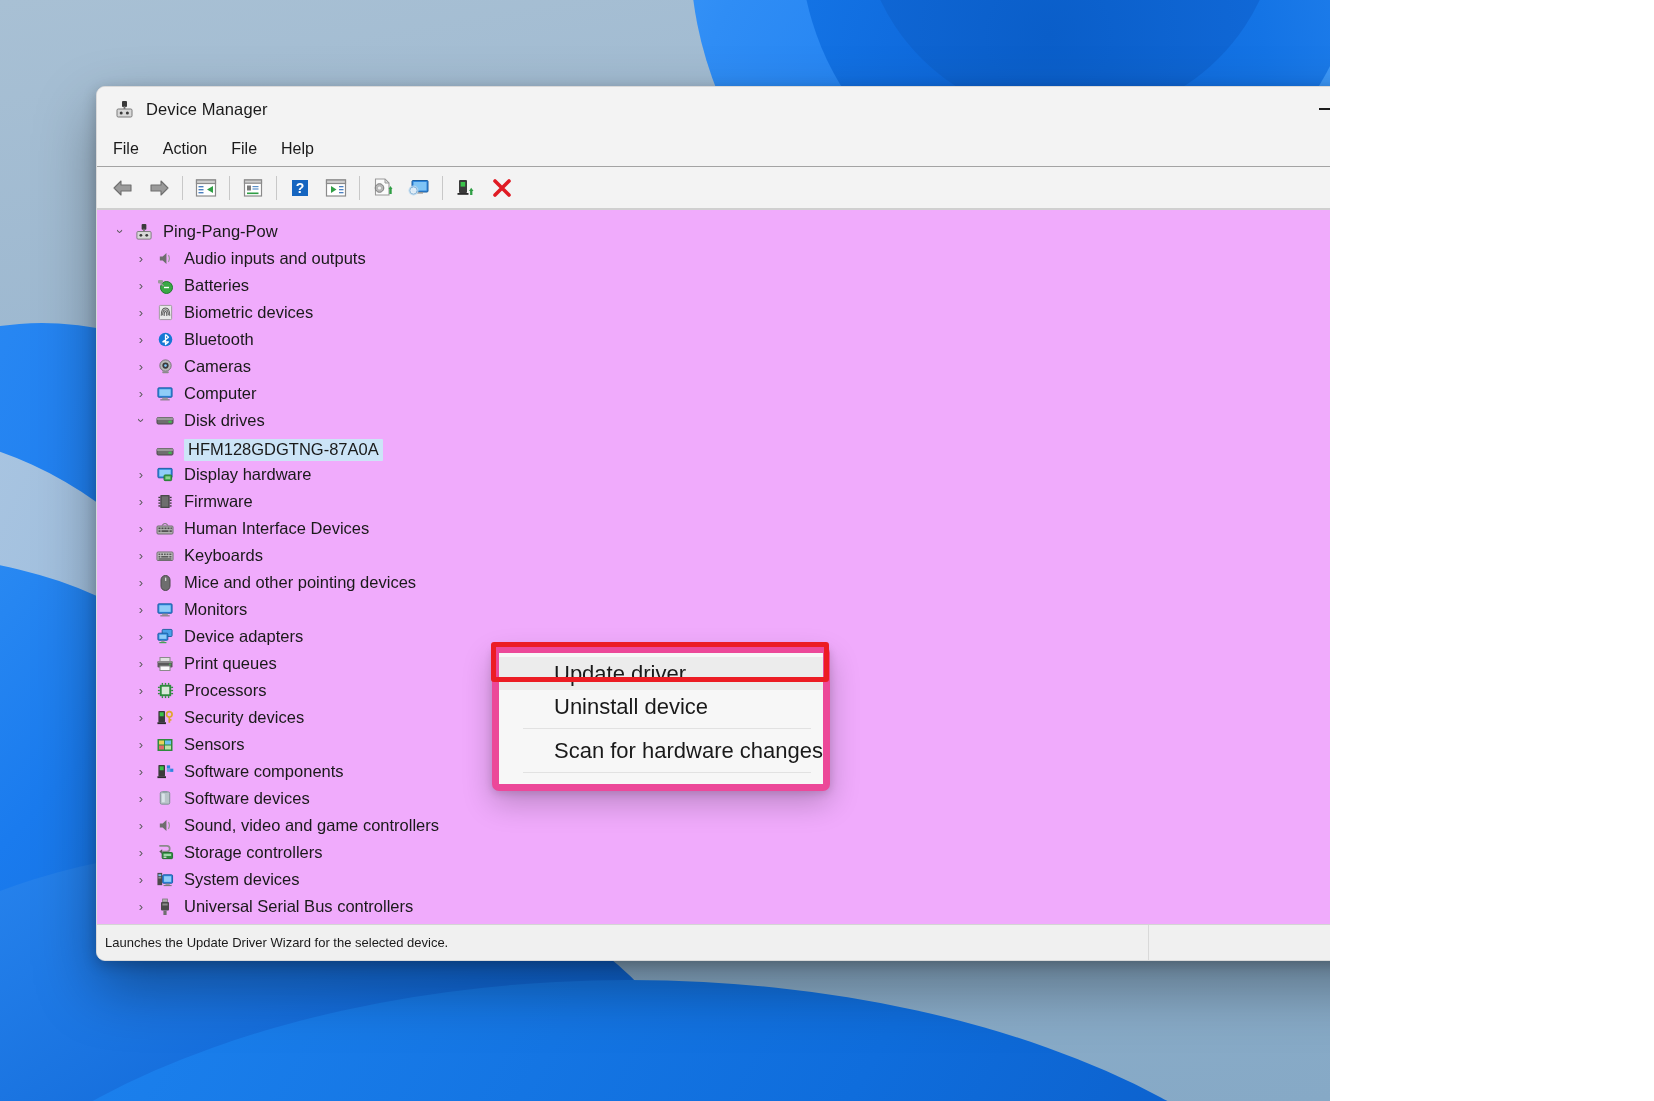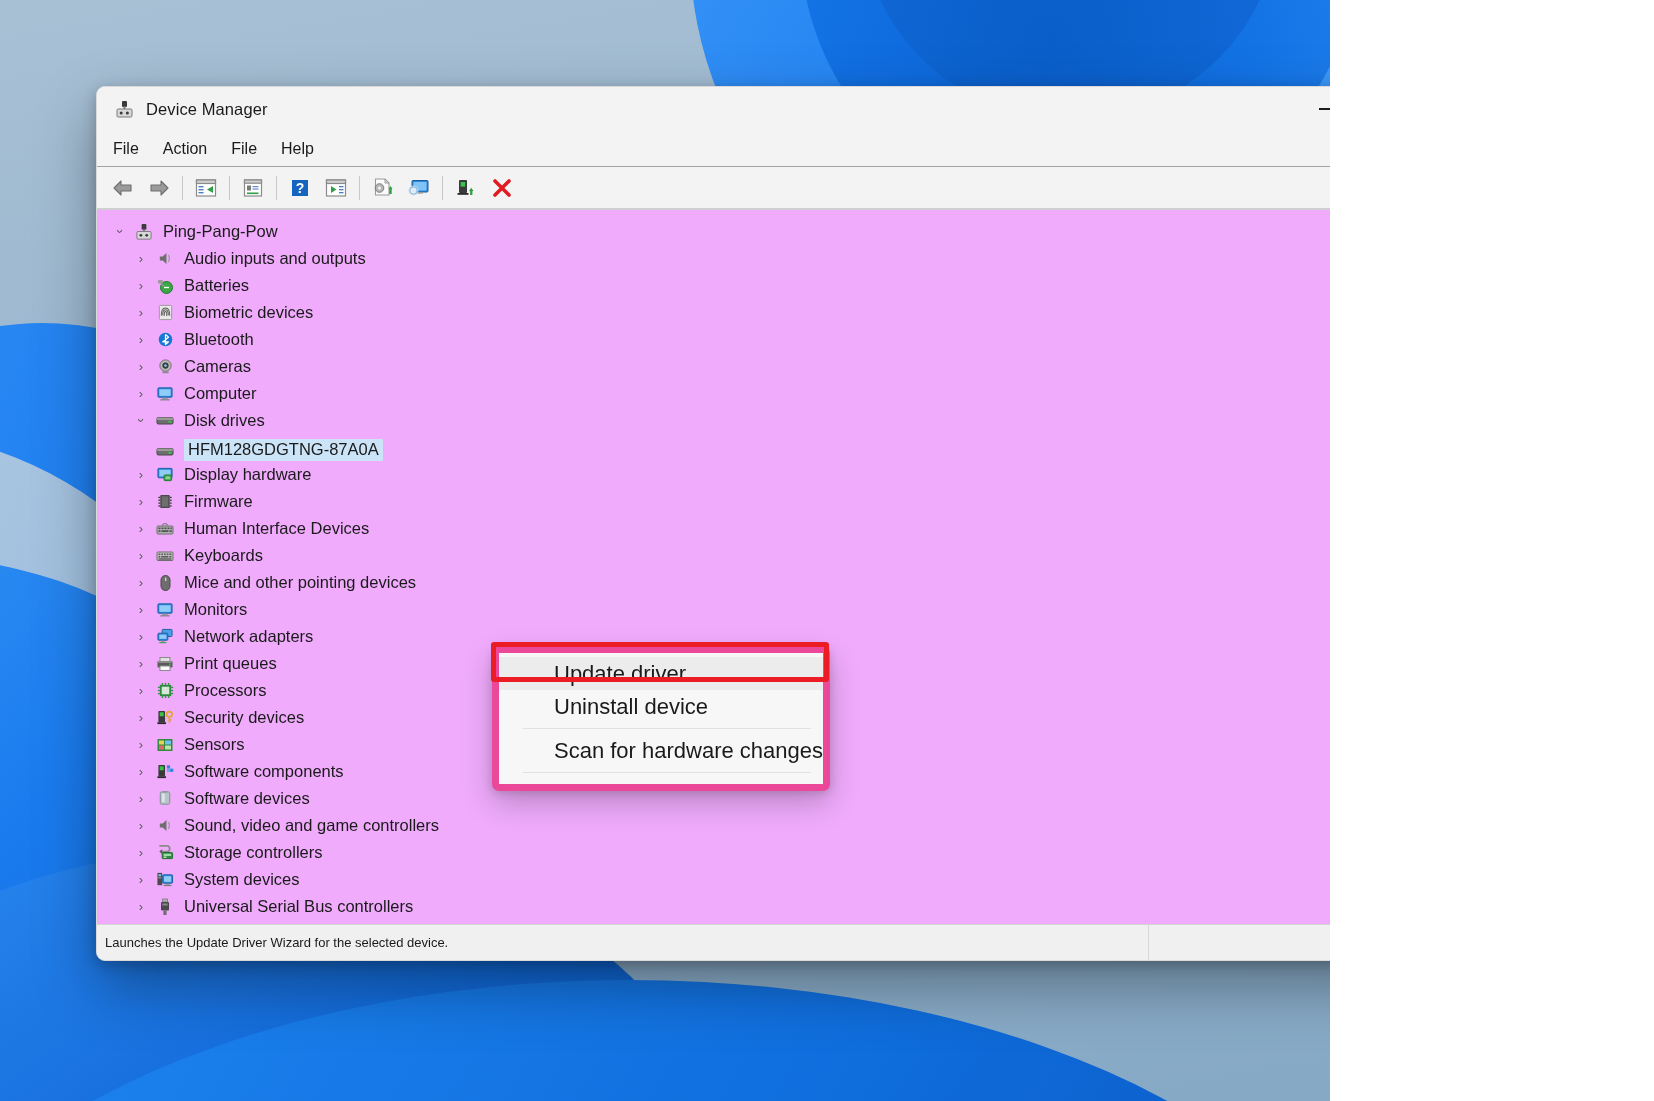--- a/index.html
+++ b/index.html
@@ -657,21 +657,21 @@
             </span>
           <span class="node-icon">
             <svg width="18" height="17" viewBox="0 0 18 18">
               <rect x="6" y="1.5" width="10.5" height="7.5" rx="1" fill="#4aa0e8" stroke="#1c5f9e" stroke-width="1"></rect>
               <rect x="1.5" y="5.5" width="10.5" height="7.5" rx="1" fill="#2e86de" stroke="#1c5f9e" stroke-width="1"></rect>
               <rect x="3" y="7" width="7.5" height="4.5" fill="#8fcdf8"></rect>
               <rect x="5" y="13.5" width="3.5" height="1.4" fill="#9a9a9a"></rect>
               <rect x="3" y="14.9" width="7.5" height="1.2" fill="#3ba14a"></rect>
             </svg>
           </span>
-          <span class="node-label">Network adapters</span>
+          <span class="node-label">Device adapters</span>
         </div>
 
         <div class="node depth-1">
           <span class="chevron">
               <span class="chev-glyph">›</span>
             </span>
           <span class="node-icon">
             <svg width="18" height="16" viewBox="0 0 18 16">
               <rect x="4" y="1.5" width="10" height="4" fill="#e0e0e0" stroke="#8a8a8a" stroke-width="1"></rect>
               <rect x="1.5" y="5" width="15" height="6.5" rx="1.2" fill="#5a5a5a"></rect>

